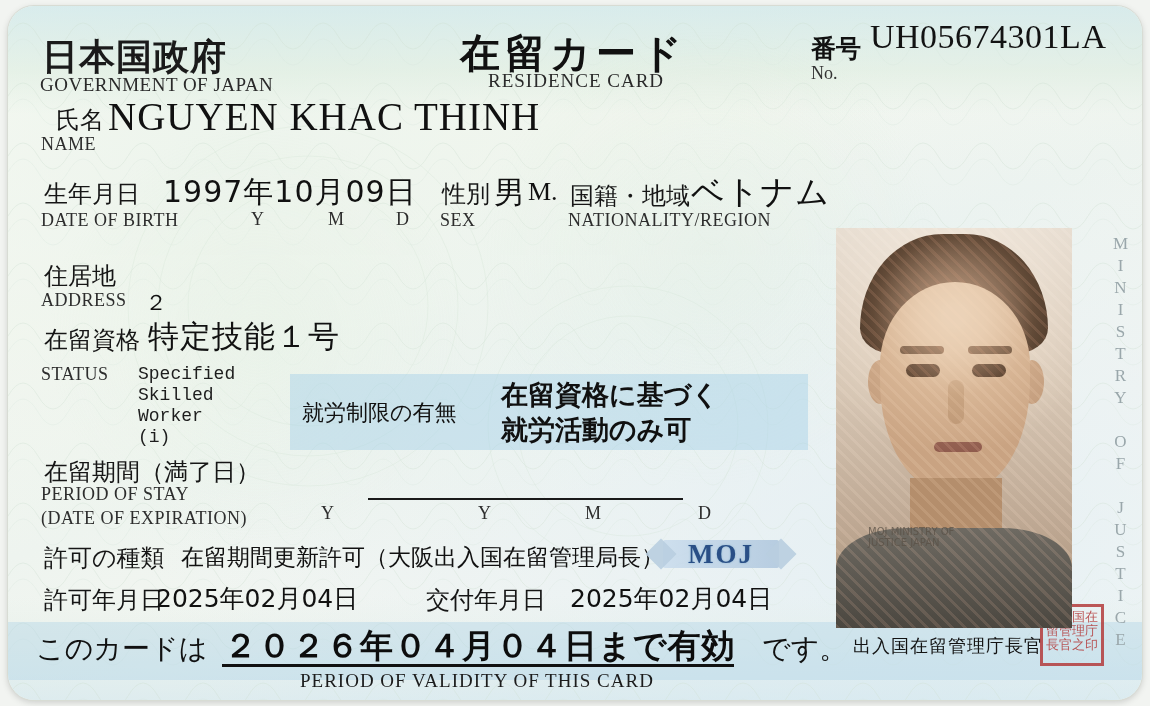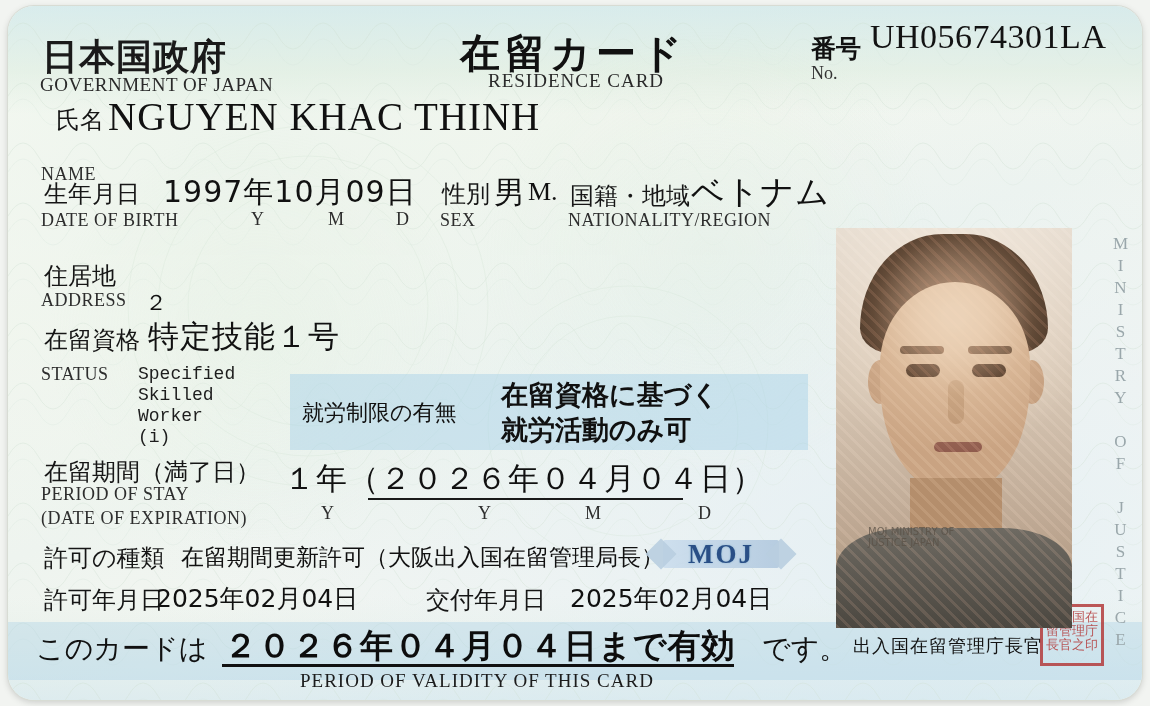--- a/index.html
+++ b/index.html
@@ -89,21 +89,21 @@
   
   .lbl-jp {
     font-family: "DejaVu Sans", sans-serif;
     font-size: 24px; color: #161616;
   }
   .lbl-en {
     font-family: "Liberation Serif", serif;
     font-size: 18px; color: #2d2d2d; letter-spacing: 0.5px;
   }
   .name-jp { position: absolute; left: 48px; top: 98px; }
-  .name-en { position: absolute; left: 33px; top: 128px; margin-top: 30px; }
+  .name-en { position: absolute; left: 33px; top: 128px; }
   .name-val {
     position: absolute; left: 100px; top: 88px;
     font-family: "Liberation Serif", serif;
     font-size: 39px; color: #111; letter-spacing: 1px;
   }
 
   
   .dob-jp { position: absolute; left: 36px; top: 172px; }
   .dob-en { position: absolute; left: 33px; top: 204px; }
   .dob-val {
@@ -425,21 +425,20 @@
 (i)</div>
 
     <div class="work-box"></div>
     <div class="work-lbl">就労制限の有無</div>
     <div class="work-val" style="white-space:pre;">在留資格に基づく
 就労活動のみ可</div>
 
     <div class="lbl-jp pos-jp">在留期間（満了日）</div>
     <div class="lbl-en pos-en">PERIOD OF STAY</div>
     <div class="lbl-en pos-en2">(DATE OF EXPIRATION)</div>
-    <div class="pos-val">１年（２０２６年０４月０４日）</div>
     <div class="pos-underline"></div>
     <div class="lbl-en pos-y">Y</div>
     <div class="lbl-en pos-y2">Y</div>
     <div class="lbl-en pos-m">M</div>
     <div class="lbl-en pos-d">D</div>
 
     <div class="lbl-jp perm-jp">許可の種類</div>
     <div class="perm-val">在留期間更新許可（大阪出入国在留管理局長）</div>
     <div class="moj-bar"></div>
     <div class="moj">

